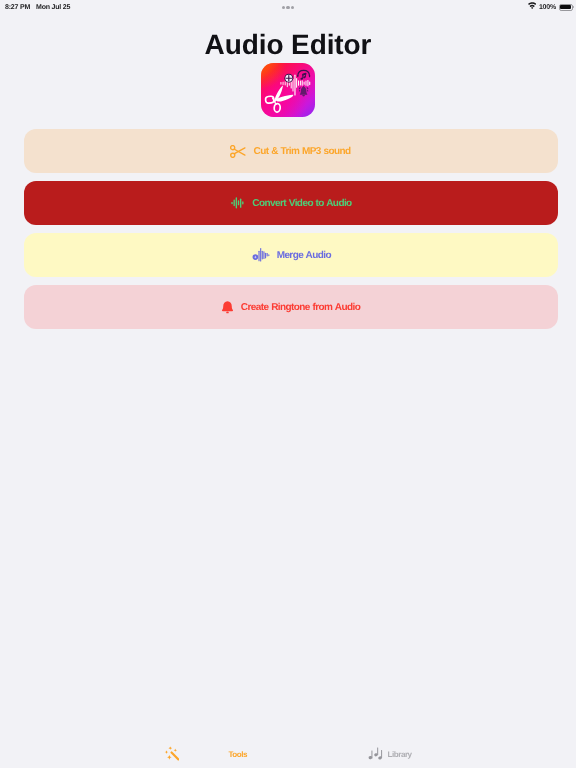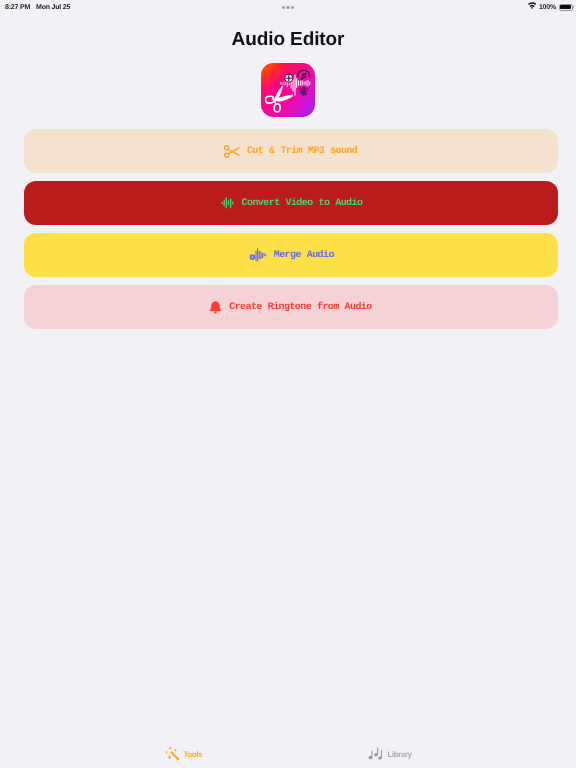--- a/index.html
+++ b/index.html
@@ -20,45 +20,45 @@
   .sb-right{position:absolute;right:3.5px;top:0;height:14px;display:flex;align-items:center;gap:3px;}
   .sb-batt-pct{font-size:7px;font-weight:bold;color:#1c1c1e;letter-spacing:-0.2px;}
   .batt{position:relative;width:13.5px;height:7px;}
   .batt .shell{position:absolute;left:0;top:0;width:13.5px;height:7px;border:0.9px solid rgba(28,28,30,.42);
                border-radius:2.2px;box-sizing:border-box;}
   .batt .fill{position:absolute;left:1.2px;top:1.3px;width:11.1px;height:4.4px;border-radius:0.9px;background:#0c0c0f;}
   .batt .nub{position:absolute;left:14.1px;top:2.3px;width:1.3px;height:2.6px;border-radius:0 1px 1px 0;background:rgba(20,20,25,.38);}
 
   
   .title{position:absolute;left:0;top:29px;width:576px;text-align:center;
-         font-size:19px;font-weight:bold;color:#111115;letter-spacing:-0.1px;}
+         font-size:28px;font-weight:bold;color:#111115;letter-spacing:-0.1px;}
 
   .appicon{position:absolute;left:261px;top:63px;width:54px;height:54px;}
   .appicon svg{display:block;width:54px;height:54px;}
 
   
   .card{position:absolute;left:23.5px;width:534px;height:44px;border-radius:12px;
-        display:flex;align-items:center;justify-content:center;gap:7px;font-family:Liberation Mono, monospace;}
+        display:flex;align-items:center;justify-content:center;gap:7px;}
   .card .lbl{font-size:10px;font-weight:bold;letter-spacing:-0.58px;word-spacing:0.5px;}
   .card svg{display:block;}
   #card-cut{top:129px;background:#f4e1ce;}
   #card-cut .lbl{color:#fca62b;}
   #card-convert{top:181px;background:#b91c1c;}
   #card-convert .lbl{color:#4dce78;}
-  #card-merge{top:233px;background:#fde047;}
+  #card-merge{top:233px;background:#fef9c3;}
   #card-merge .lbl{color:#6a6ce0;}
   #card-ringtone{top:285px;background:#f4d2d6;align-items:center;}
   #card-ringtone .lbl{color:#fc3c33;}
 
   
   .tabbar{position:absolute;left:0;bottom:0;width:576px;height:24px;}
   .tab{position:absolute;top:0;height:24px;display:flex;align-items:center;gap:4.5px;}
   .tab .tlbl{font-size:8.1px;font-weight:bold;letter-spacing:-0.47px;position:relative;top:-2px;}
   #tab-tools{left:163.5px;}
-  #tab-tools .tlbl{color:#fca62b;}
+  #tab-tools .tlbl{color:#fca62b;margin-left:45px;}
   #tab-library{left:365px;text-align:right;}
   #tab-library .tlbl{color:#aeaeb3;}
 </style>
 </head>
 <body>
 
 <div class="statusbar">
   <div class="sb-left">
     <span>8:27 PM</span>
     <span>Mon Jul 25</span>

